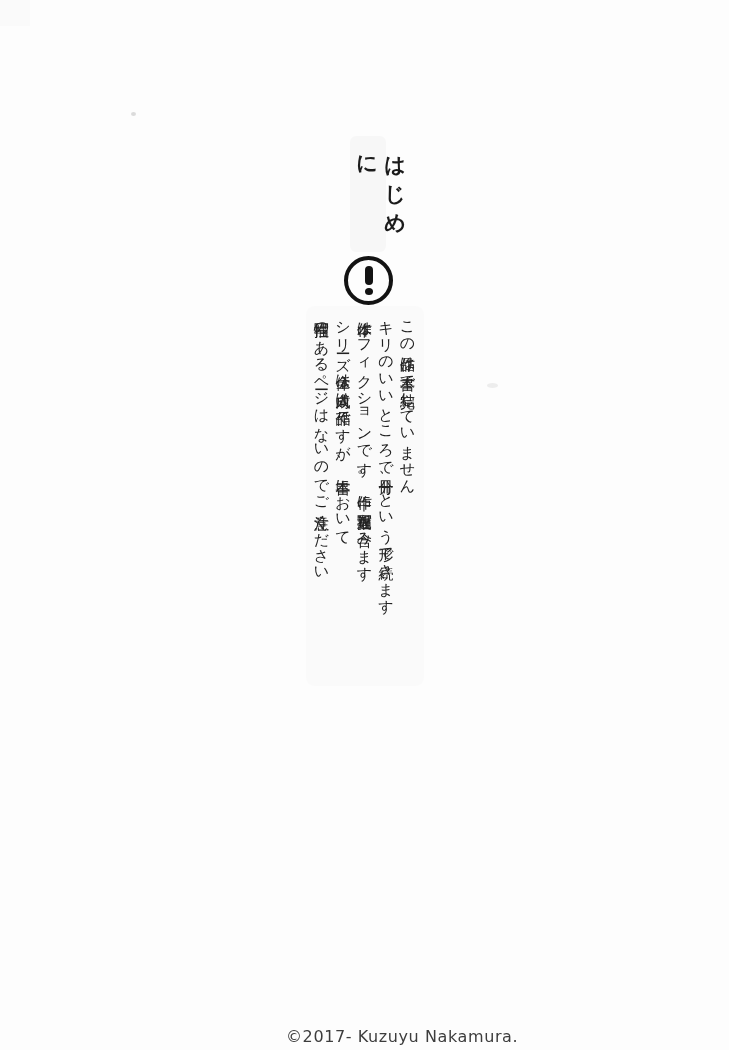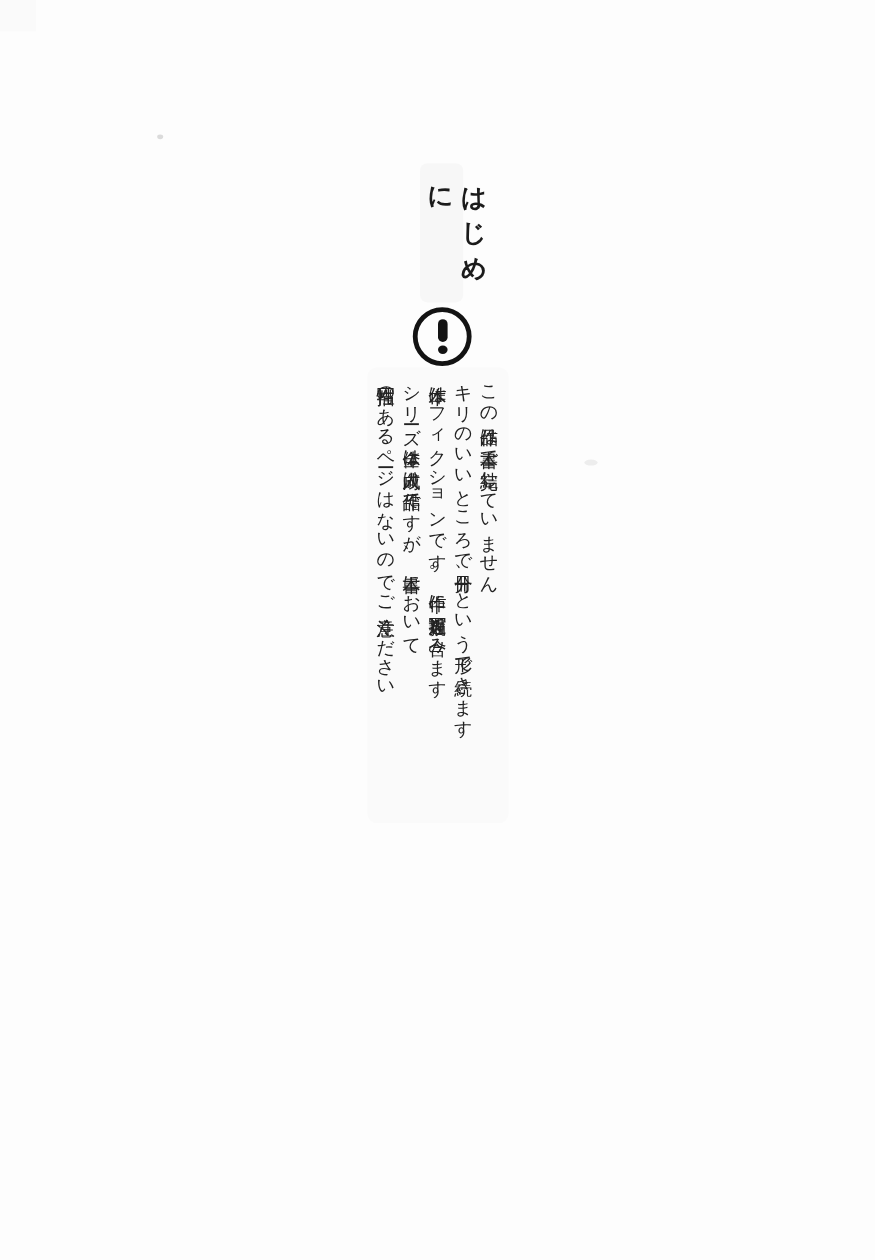--- a/index.html
+++ b/index.html
@@ -97,14 +97,15 @@
   </div>
 
   <div class="notice-text v">
     <p>この作品は本書で完結していません</p>
     <p>キリのいいところで分冊、という形で続きます</p>
     <p>本作はフィクションです。作中に近親描写を含みます</p>
     <p>シリーズ全体は成人向け作品ですが、本書において</p>
     <p>性描写のあるページはないのでご注意ください</p>
   </div>
 
+  <p class="copyright">©2017- Kuzuyu Nakamura.</p>
 
 </div>
 
 </body></html>

